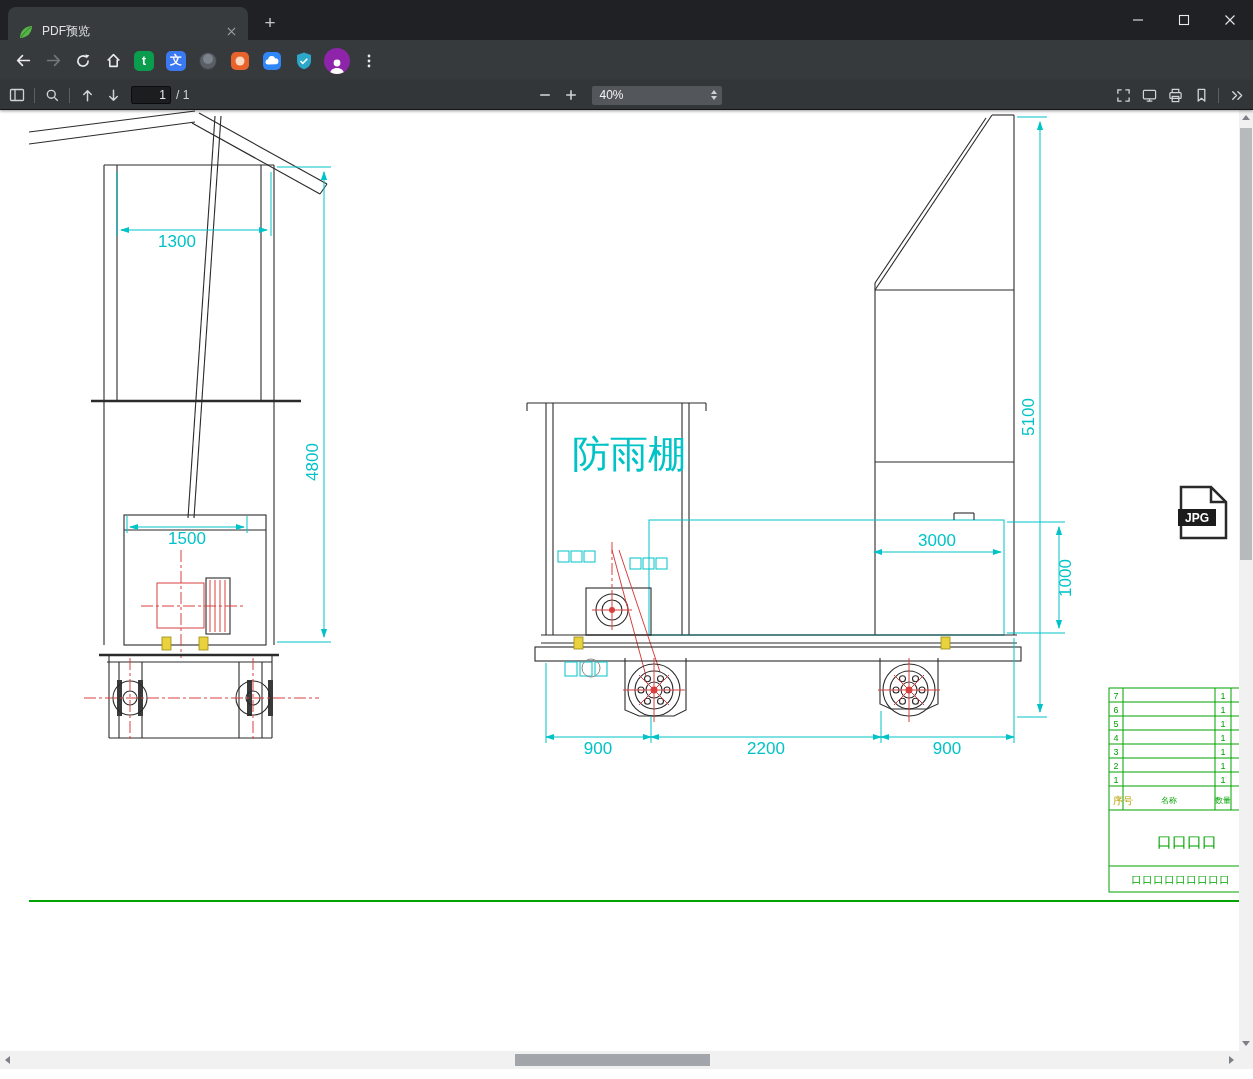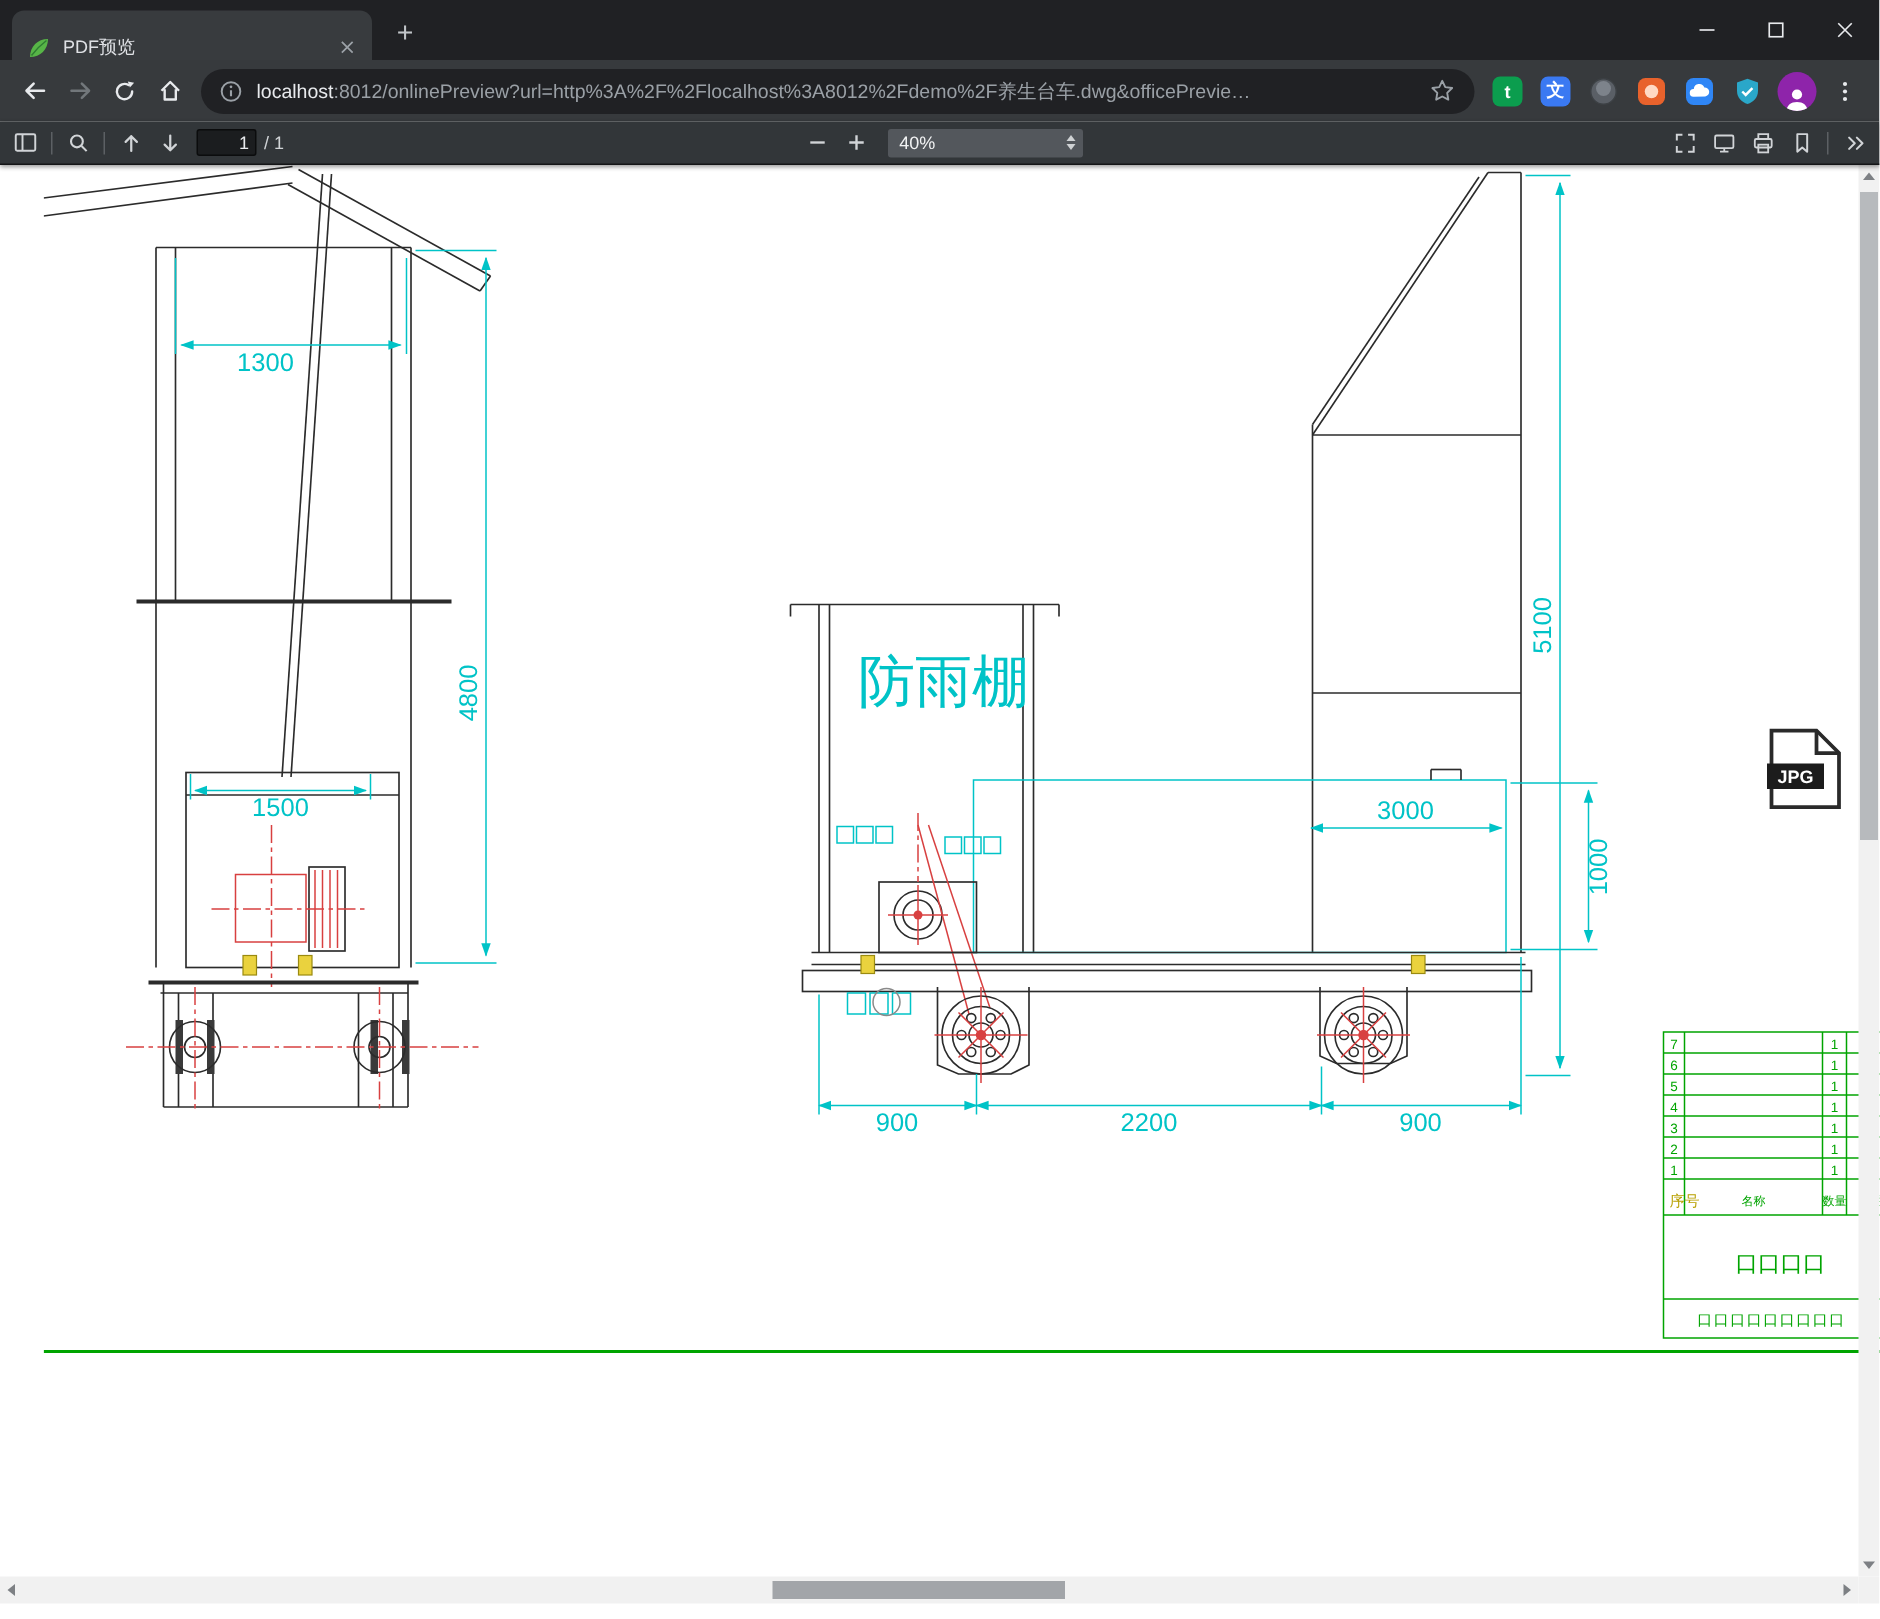--- a/index.html
+++ b/index.html
@@ -141,33 +141,20 @@
         <path d="M13.1 8A5.1 5.1 0 1 1 10.7 3.7" fill="none" stroke="#e8eaed" stroke-width="1.6" stroke-linecap="round"></path>
         <polygon points="10.2,1.4 14.4,2.2 11.6,5.4" fill="#e8eaed"></polygon>
       </svg>
     </div>
     <div class="navbtn">
       <svg class="icsvg" width="17" height="17" viewBox="0 0 16 16" fill="none" stroke="#e8eaed" stroke-width="1.5" stroke-linejoin="round">
           <path d="M2.5 8L8 2.5 13.5 8M4.5 7v6.5h7V7"></path>
         </svg>
     </div>
 
-    <div class="addressbar">
-      <svg class="icsvg" width="16" height="16" viewBox="0 0 16 16" style="margin-right:9px;flex:0 0 auto">
-        <circle cx="8" cy="8" r="6.2" fill="none" stroke="#9aa0a6" stroke-width="1.3"></circle>
-        <circle cx="8" cy="4.9" r=".9" fill="#9aa0a6"></circle>
-        <path d="M8 7.2v4" stroke="#9aa0a6" stroke-width="1.4"></path>
-      </svg>
-      <span class="url"><span class="host">localhost</span><span>:8012/onlinePreview?url=http%3A%2F%2Flocalhost%3A8012%2Fdemo%2F养生台车.dwg&amp;officePrevie…</span></span>
-      <span class="extbtn">
-        <svg class="icsvg" width="17" height="17" viewBox="0 0 16 16">
-            <path d="M8 1.8l1.9 3.9 4.3.6-3.1 3 .7 4.3L8 11.6l-3.8 2 .7-4.3-3.1-3 4.3-.6z" fill="none" stroke="#9aa0a6" stroke-width="1.2" stroke-linejoin="round"></path>
-          </svg>
-      </span>
-    </div>
 
     <div class="extbtn">
       <span class="extbadge" style="background:#0b9d4e">t</span>
     </div>
     <div class="extbtn">
       <span class="extbadge" style="background:#3a79f2">文</span>
     </div>
     <div class="extbtn">
       <svg class="icsvg" width="20" height="20" viewBox="0 0 20 20">
         <circle cx="10" cy="10" r="8.5" fill="#5a5f66"></circle>

